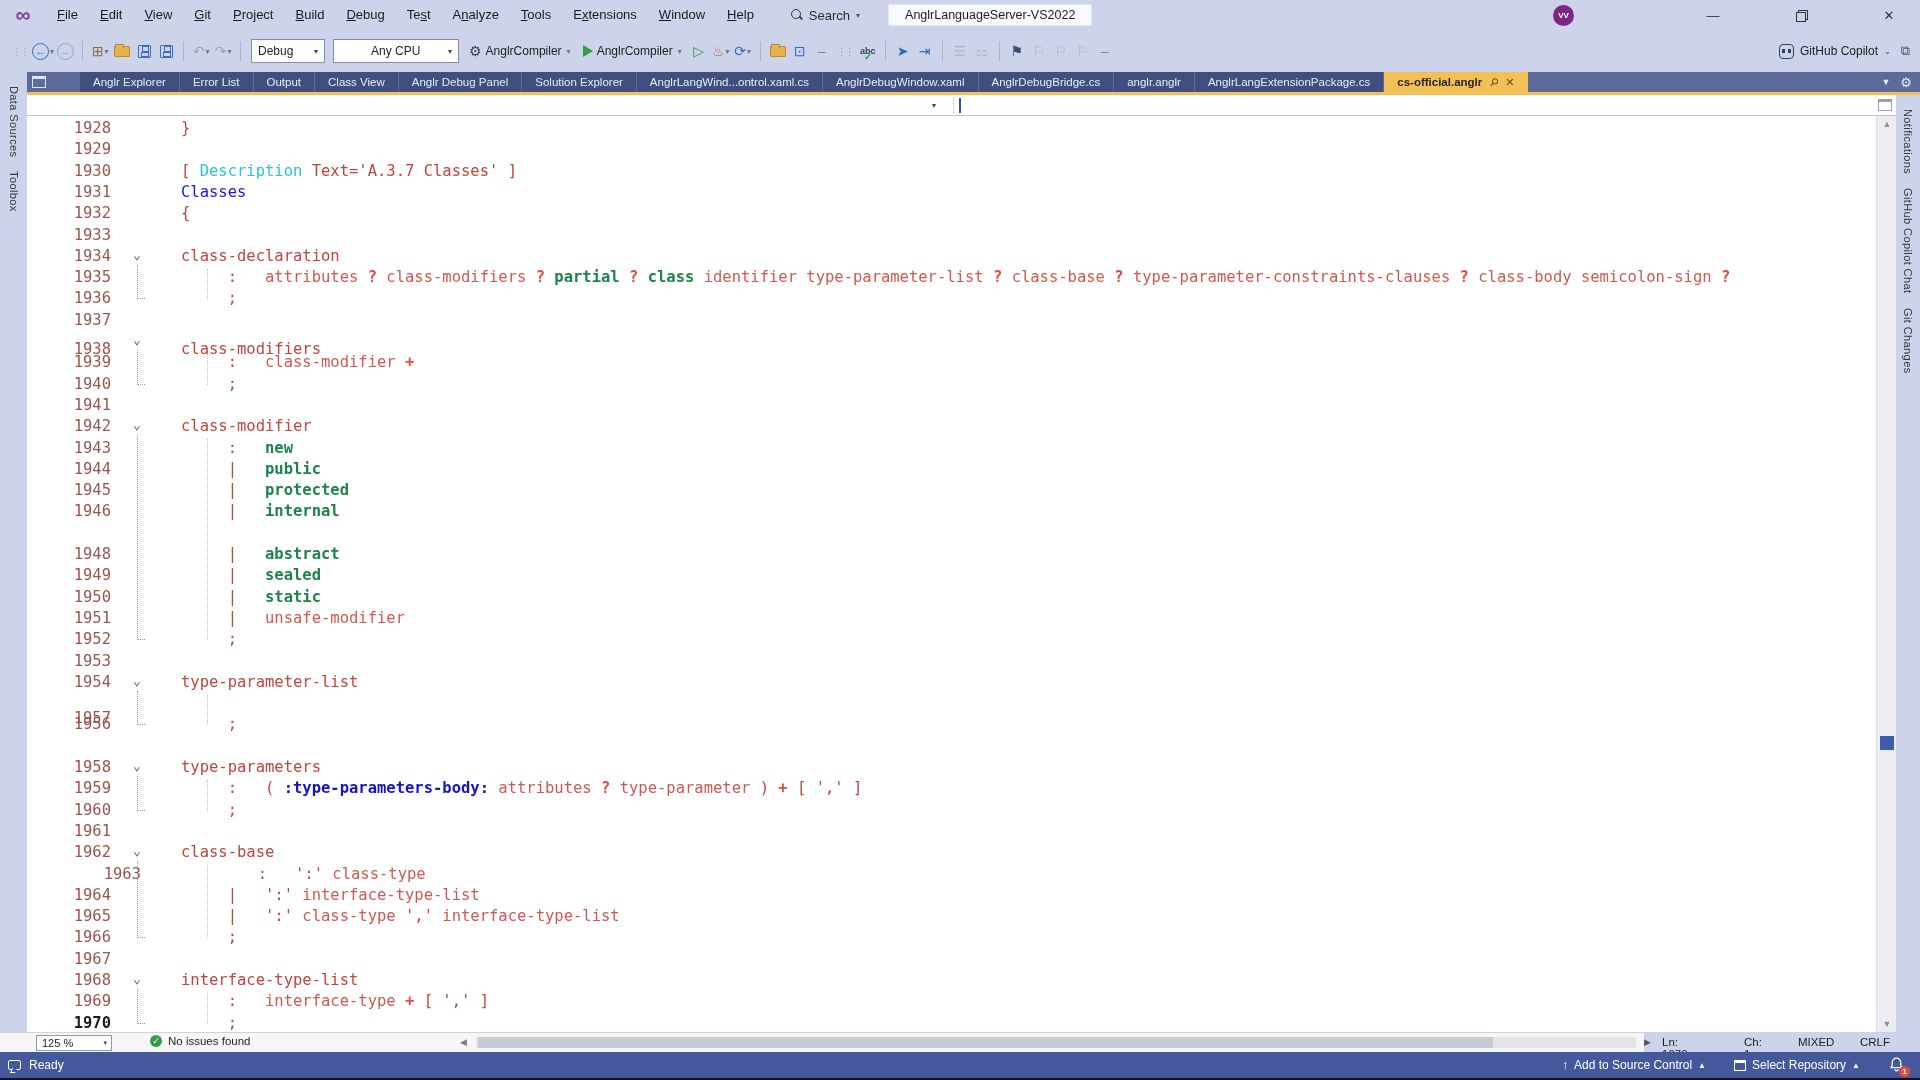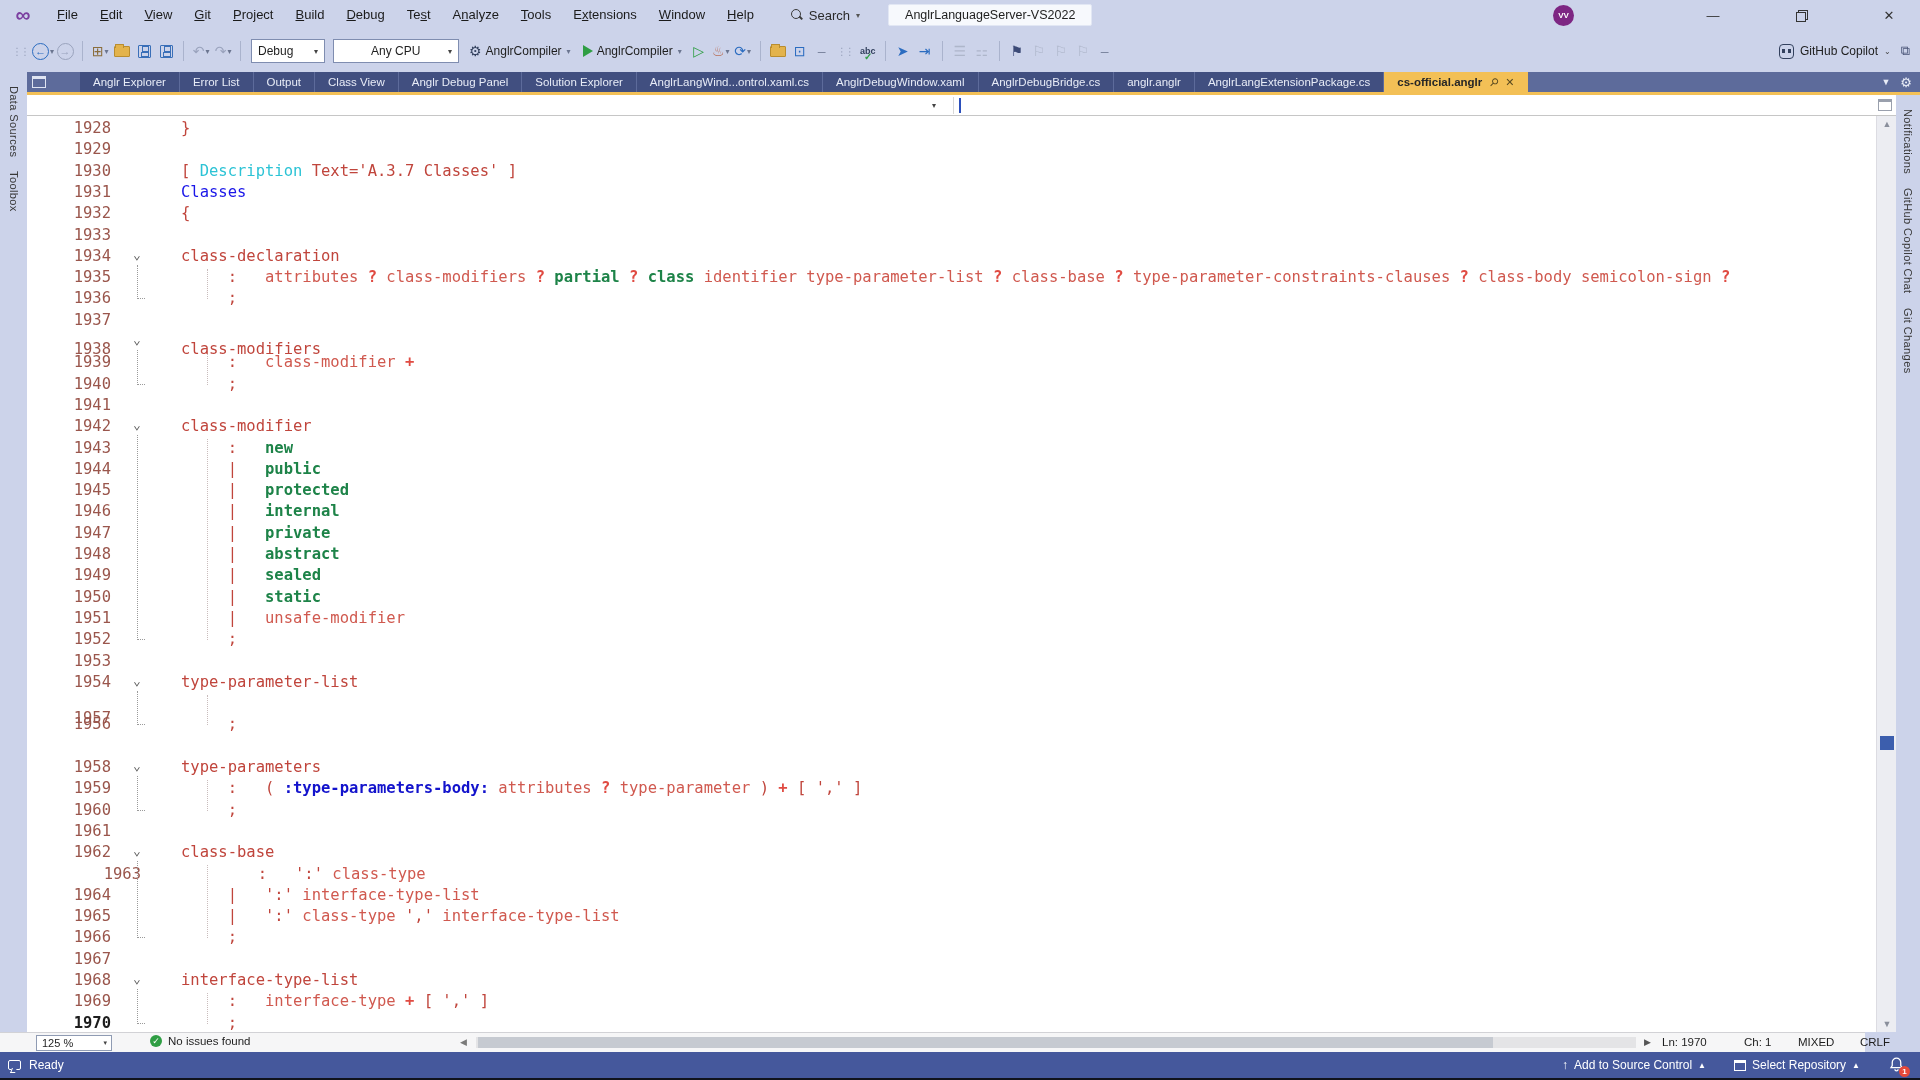--- a/index.html
+++ b/index.html
@@ -89,21 +89,21 @@
   .fold-arrow { position:absolute; left:101px; width:18px; height:21px; color:#5a5a5a; font-size:13px; line-height:18px; text-align:center; font-family:"DejaVu Sans Mono",monospace; }
   .fold-guide { position:absolute; left:110px; width:8px; border-left:1px dotted #9a9a9a; border-bottom:1px dotted #9a9a9a; }
   .indent-guide { position:absolute; left:180px; width:1px; border-left:1px dotted #c9bcbc; }
 
   
   .vscroll { position:absolute; left:1876px; top:116px; width:20px; height:916px; background:#ecedf2; border-left:1px solid #dcdce2; z-index:2; }
   .vs-arrow { position:absolute; left:0; width:20px; height:16px; color:#8a8f9c; font-size:9px; text-align:center; line-height:16px; }
   .vs-thumb { position:absolute; left:3px; top:620px; width:14px; height:14px; background:#3c5ead; }
 
   
-  .footer { position:absolute; left:0; top:1032px; width:1865px; height:20px; background:#f6f6f7; border-top:1px solid #d2d2d6; z-index:5; font-size:11.5px; color:#1e1e1e; }
+  .footer { position:absolute; left:0; top:1032px; width:1644px; height:20px; background:#f6f6f7; border-top:1px solid #d2d2d6; z-index:5; font-size:11.5px; color:#1e1e1e; }
   .zoom-combo { position:absolute; left:36px; top:2px; width:76px; height:16px; background:#fff; border:1px solid #8f9bb3; display:flex; align-items:center; font-size:11px; }
   .zoom-combo .cv { flex:1; padding-left:5px; }
   .zoom-combo .ca { font-size:7px; padding:0 4px; color:#444; }
   .health { position:absolute; left:150px; top:2px; display:flex; align-items:center; gap:6px; }
   .health-dot { width:12px; height:12px; border-radius:50%; background:#2f9e44; color:#fff; font-size:9px; line-height:12px; text-align:center; }
   .hs-left { position:absolute; left:460px; top:4px; color:#7a7a7a; font-size:9px; }
   .hs-track { position:absolute; left:476px; top:4px; width:1160px; height:11px; background:#e4e4e6; }
   .hs-thumb { position:absolute; left:2px; top:0; width:1015px; height:11px; background:#c6cad1; }
   .hs-right { position:absolute; left:1644px; top:4px; color:#555; font-size:9px; }
   .pos-ln { position:absolute; left:1662px; top:3px; }
@@ -351,21 +351,20 @@
       <div class="code-row" style="top: 193.7px;"><span class="ln">1937</span><span class="ct"></span></div>
       <div class="code-row" style="top: 215px; margin-top: 8px;"><span class="ln">1938</span><span class="ct"><span class="tk-r">   class-modifiers</span></span></div>
       <div class="code-row" style="top: 236.3px;"><span class="ln">1939</span><span class="ct"><span class="tk-r">        :</span><span class="tk-p">   class-modifier </span><span class="tk-q">+</span></span></div>
       <div class="code-row" style="top: 257.6px;"><span class="ln">1940</span><span class="ct"><span class="tk-r">        ;</span></span></div>
       <div class="code-row" style="top: 278.9px;"><span class="ln">1941</span><span class="ct"></span></div>
       <div class="code-row" style="top: 300.2px;"><span class="ln">1942</span><span class="ct"><span class="tk-r">   class-modifier</span></span></div>
       <div class="code-row" style="top: 321.5px;"><span class="ln">1943</span><span class="ct"><span class="tk-r">        :</span><span class="tk-g">   new</span></span></div>
       <div class="code-row" style="top: 342.8px;"><span class="ln">1944</span><span class="ct"><span class="tk-r">        |</span><span class="tk-g">   public</span></span></div>
       <div class="code-row" style="top: 364.1px;"><span class="ln">1945</span><span class="ct"><span class="tk-r">        |</span><span class="tk-g">   protected</span></span></div>
       <div class="code-row" style="top: 385.4px; padding-left: 10px;"><span class="ln">1946</span><span class="ct"><span class="tk-r">        |</span><span class="tk-g">   internal</span></span></div>
-      <div class="code-row" style="top: 406.7px;"><span class="ln">1947</span><span class="ct"><span class="tk-r">        |</span><span class="tk-g">   private</span></span></div>
       <div class="code-row" style="top: 428px;"><span class="ln">1948</span><span class="ct"><span class="tk-r">        |</span><span class="tk-g">   abstract</span></span></div>
       <div class="code-row" style="top: 449.3px;"><span class="ln">1949</span><span class="ct"><span class="tk-r">        |</span><span class="tk-g">   sealed</span></span></div>
       <div class="code-row" style="top: 470.6px;"><span class="ln">1950</span><span class="ct"><span class="tk-r">        |</span><span class="tk-g">   static</span></span></div>
       <div class="code-row" style="top: 491.9px;"><span class="ln">1951</span><span class="ct"><span class="tk-r">        |</span><span class="tk-p">   unsafe-modifier</span></span></div>
       <div class="code-row" style="top: 513.2px;"><span class="ln">1952</span><span class="ct"><span class="tk-r">        ;</span></span></div>
       <div class="code-row" style="top: 534.5px;"><span class="ln">1953</span><span class="ct"></span></div>
       <div class="code-row" style="top: 555.8px;"><span class="ln">1954</span><span class="ct"><span class="tk-r">   type-parameter-list</span></span></div>
       <div class="code-row" style="top: 598.4px;"><span class="ln">1956</span><span class="ct"><span class="tk-r">        ;</span></span></div>
       <div class="code-row" style="top: 592px;"><span class="ln">1957</span><span class="ct"></span></div>
       <div class="code-row" style="top: 641px;"><span class="ln">1958</span><span class="ct"><span class="tk-r">   type-parameters</span></span></div>

